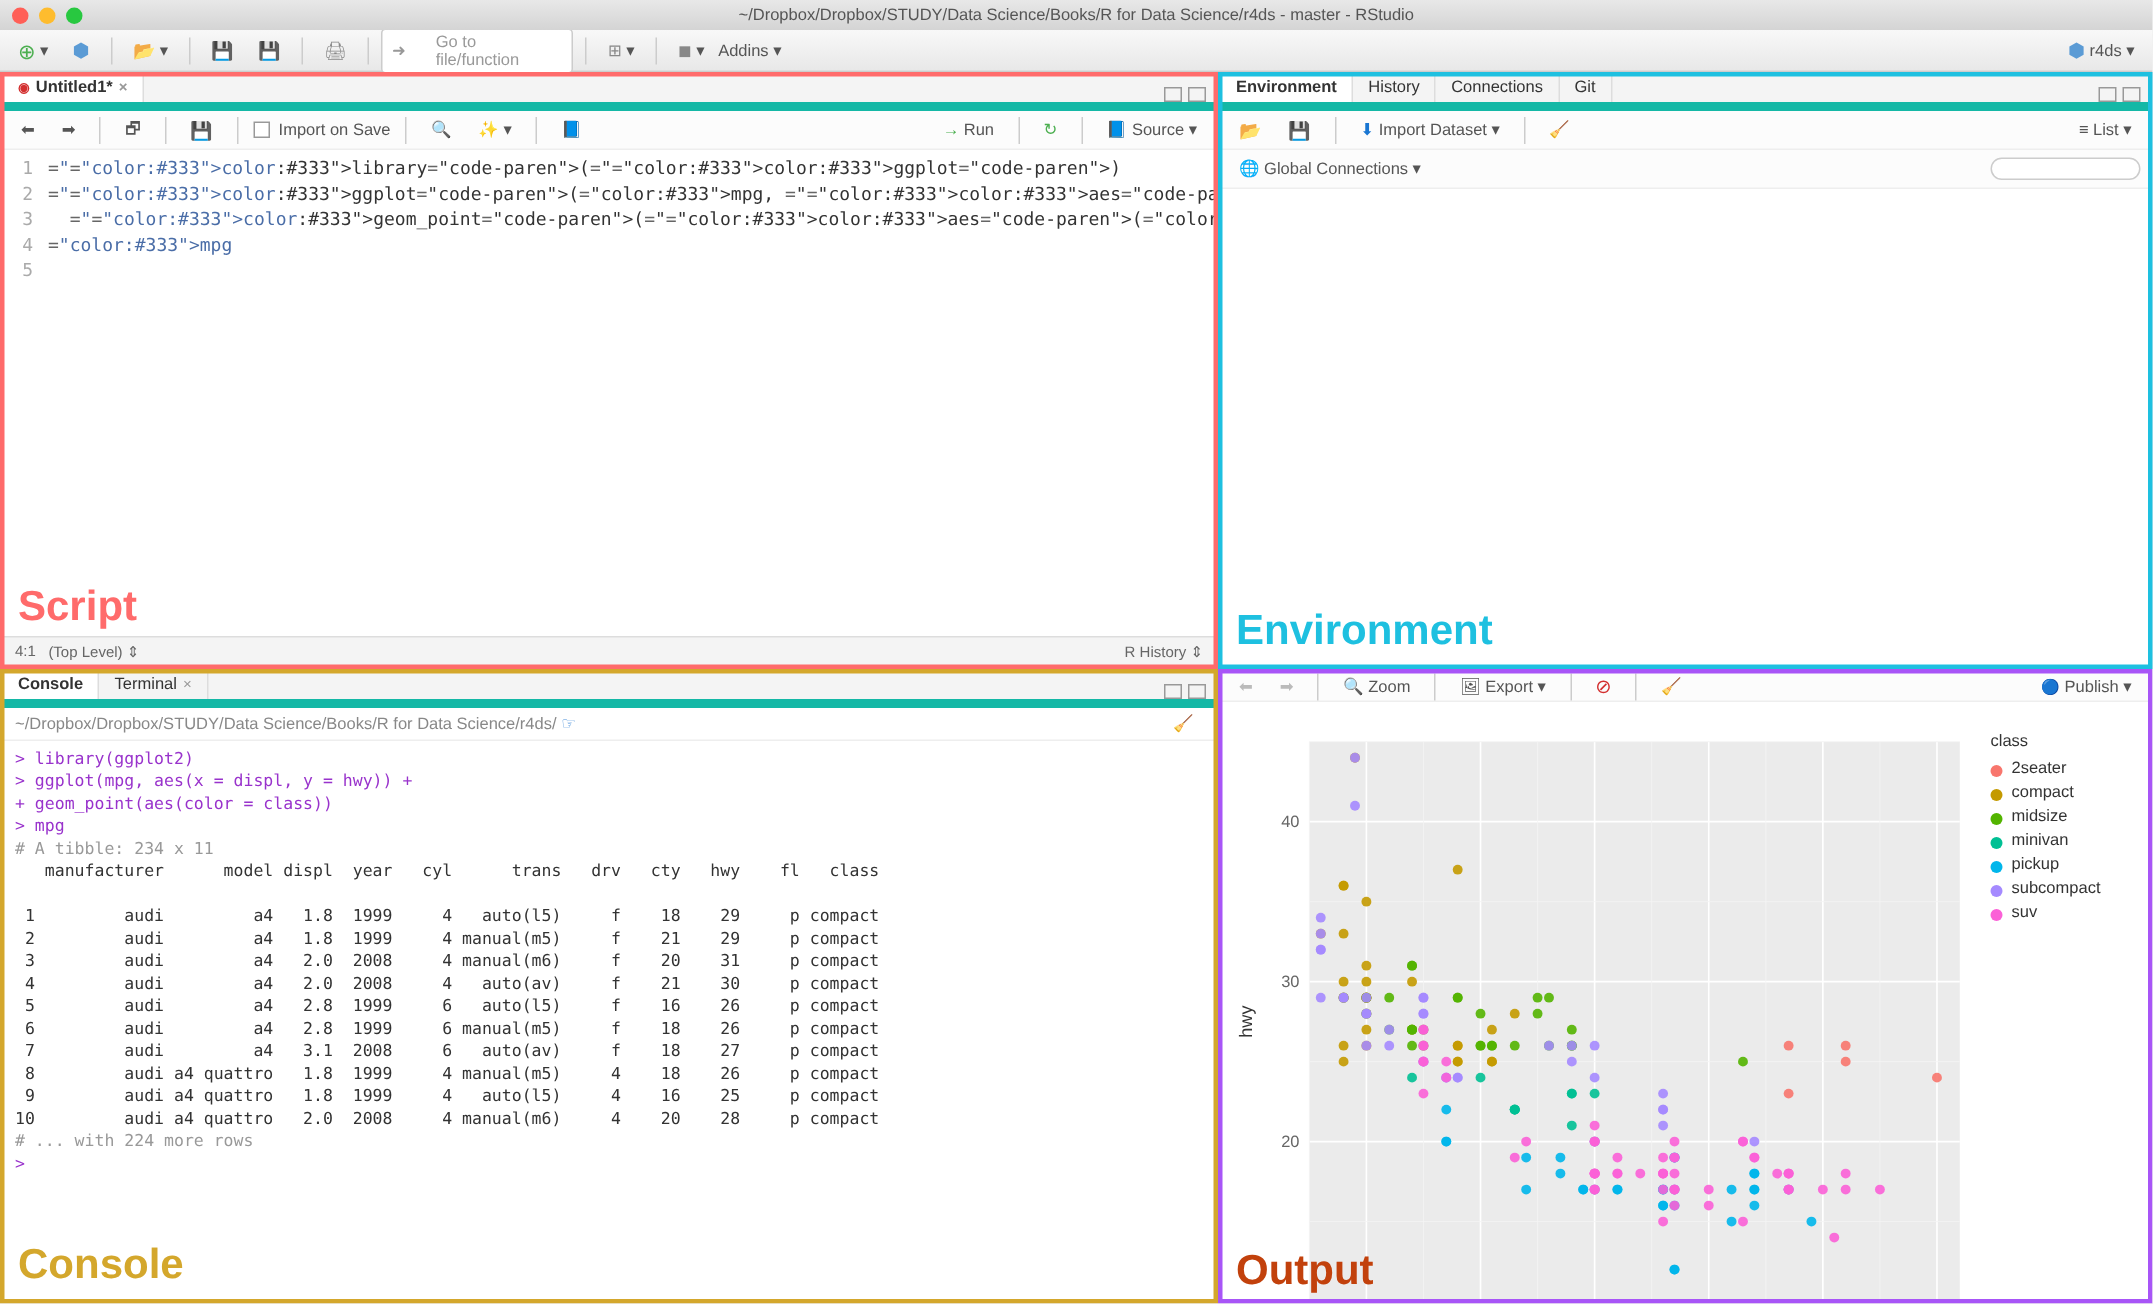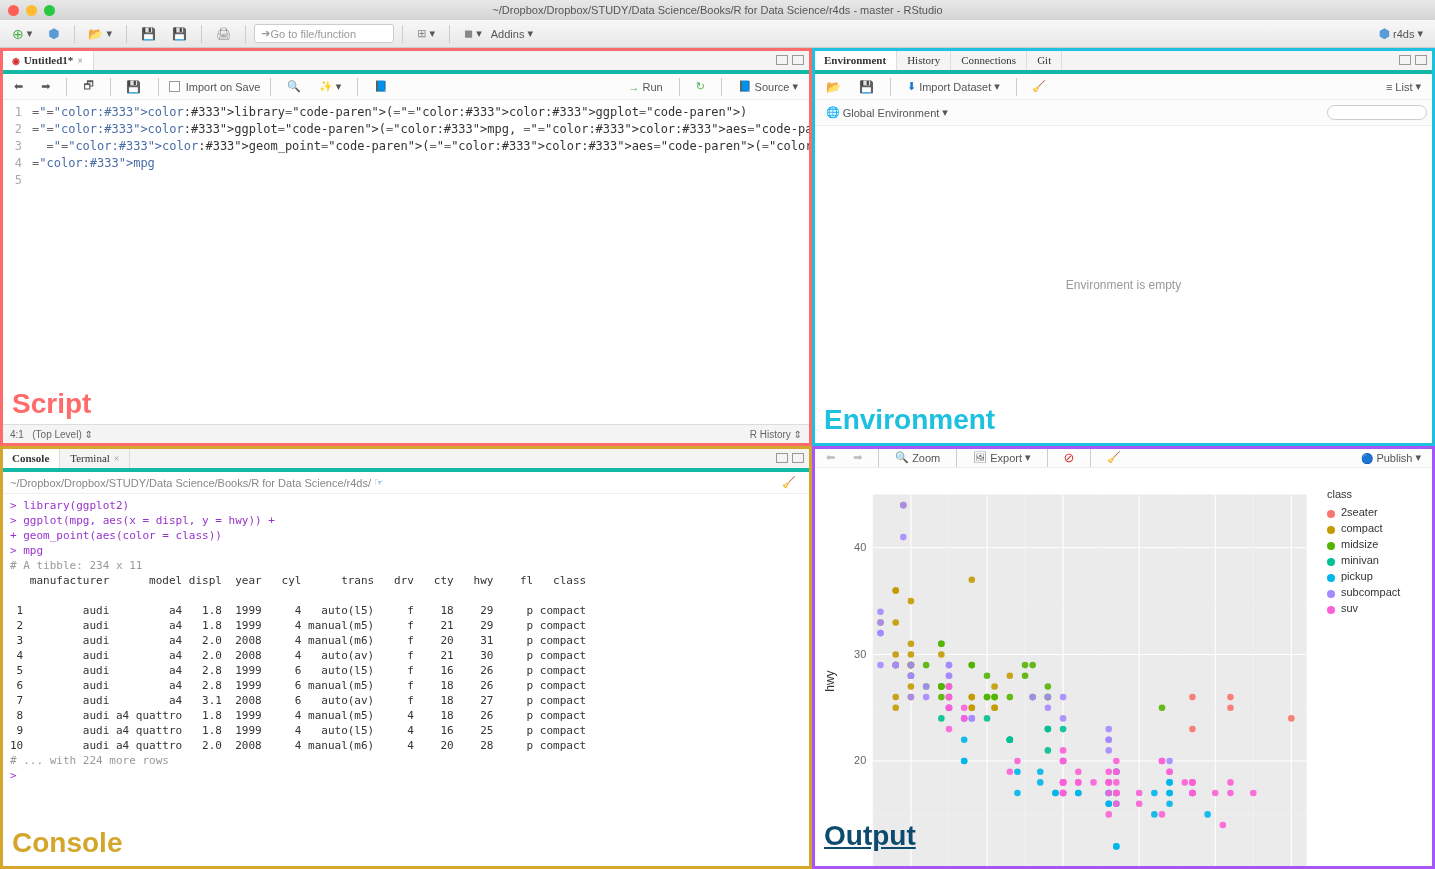--- a/index.html
+++ b/index.html
@@ -4,31 +4,31 @@
 <style>
 * { box-sizing: border-box; margin: 0; padding: 0; }
 body { font-family: "Lucida Grande", Helvetica, Arial, sans-serif; font-size: 12px; background: #f0f0f0; color: #333; width: 1435px; height: 869px; overflow: hidden; }
 .titlebar { height: 20px; background: linear-gradient(#e8e8e8,#d4d4d4); display: flex; align-items: center; padding: 0 8px; font-size: 11px; color: #555; position: relative; }
 .traffic { display: flex; gap: 7px; position: absolute; left: 8px; }
 .traffic span { width: 11px; height: 11px; border-radius: 50%; display: inline-block; }
 .red { background: #ff5f57; } .yellow { background: #febc2e; } .green { background: #28c840; }
 .title-text { margin: 16px auto; }
 .maintoolbar { height: 28px; background: linear-gradient(#f8f8f8,#e8e8e8); border-bottom: 1px solid #ccc; display: flex; align-items: center; padding: 0 6px; gap: 4px; font-size: 11px; color: #555; }
 .tbtn { padding: 2px 6px; border-radius: 3px; cursor: pointer; display: inline-flex; align-items: center; gap: 3px; }
-.goto { border: 1px solid #ccc; border-radius: 3px; padding: 2px 6px; width: 140px; color: #999; background: #fff; display: inline-flex; align-items: center; gap: 0; }
+.goto { border: 1px solid #ccc; border-radius: 3px; padding: 2px 6px; width: 128px; color: #999; background: #fff; display: inline-flex; align-items: center; gap: 20px; }
 .sep { width: 1px; height: 18px; background: #ccc; margin: 0 4px; }
 .layout { display: grid; grid-template-columns: 812px 623px; grid-template-rows: 398px 423px; height: 821px; }
 .pane { position: relative; background: #fff; border: 1px solid #ccc; margin: 1px; display: flex; flex-direction: column; }
 .pane-border { position: absolute; inset: -2px; border: 3px solid; pointer-events: none; z-index: 10; }
 .script-border { border-color: #ff6b6b; }
 .console-border { border-color: #d4a72c; }
 .env-border { border-color: #1ec0e0; }
 .output-border { border-color: #a855f7; }
 .pane-label { position: absolute; font-size: 28px; font-weight: 700; z-index: 11; pointer-events: none; }
-.tabs { display: flex; background: #f4f4f4; border-bottom: 4px solid #14b8a6; height: 24px; align-items: center; font-size: 11px; font-family: Liberation Serif, serif; }
+.tabs { display: flex; background: #f4f4f4; border-bottom: 6px solid #14b8a6; height: 24px; align-items: flex-end; font-size: 11px; }
 .tab { padding: 4px 10px; border-right: 1px solid #ddd; cursor: pointer; display: flex; align-items: center; gap: 4px; color: #333; }
 .tab.active { background: #fff; font-weight: 600; }
 .tab .close { color: #999; font-size: 10px; }
 .subtoolbar { display: flex; align-items: center; height: 26px; border-bottom: 1px solid #eee; padding: 0 6px; gap: 6px; font-size: 11px; color: #555; background: #fcfcfc; }
 .grow { flex: 1; }
 .winctrl { margin-left: auto; display: flex; gap: 4px; padding-right: 6px; align-items: center; }
 .winctrl span { width: 12px; height: 10px; border: 1px solid #999; display: inline-block; cursor: pointer; }
 .code { font-family: Menlo, Consolas, monospace; font-size: 12px; padding: 4px 0; flex: 1; overflow: auto; white-space: pre; line-height: 17px; }
 .gutter { color: #aaa; display: inline-block; width: 30px; text-align: right; padding-right: 10px; user-select: none; }
 .statusbar { height: 20px; background: #f4f4f4; border-top: 1px solid #ddd; display: flex; align-items: center; padding: 0 8px; font-size: 10px; color: #666; }
@@ -195,26 +195,23 @@
     <span class="sep"></span>
     <span class="tbtn"><span class="ico-import"></span> <span>Import Dataset</span> ▾</span>
     <span class="sep"></span>
     <span class="tbtn">
           <span class="ico-broom"></span>
         </span>
     <div class="grow"></div>
     <span class="tbtn">≡ <span>List</span> ▾</span>
   </div>
   <div class="subtoolbar" style="border-bottom:1px solid #eee;">
-    <span class="tbtn">🌐 <span>Global Environment</span> ▾</span>
+    <span class="tbtn">🌐 <span>Global Connections</span> ▾</span>
     <div class="grow"></div>
     <input class="search" placeholder="" style="">
-  </div>
-  <div class="envbody">
-    <span>Environment is empty</span>
   </div>
 </div>
 
 <div class="pane">
   <div class="pane-border console-border"></div>
   <div class="pane-label" style="bottom:8px;left:10px;color:#d4a72c;">Console</div>
   <div class="tabs" id="console-tabs">
         <div class="tab active">Console</div>
         <div class="tab">Terminal <span class="close">×</span></div>
         <div class="winctrl">
@@ -245,21 +242,21 @@
  7         audi         a4   3.1  2008     6   auto(av)     f    18    27     p compact
  8         audi a4 quattro   1.8  1999     4 manual(m5)     4    18    26     p compact
  9         audi a4 quattro   1.8  1999     4   auto(l5)     4    16    25     p compact
 10         audi a4 quattro   2.0  2008     4 manual(m6)     4    20    28     p compact
 <span style="color:#999"># ... with 224 more rows</span>
 <span class="purple">&gt; </span></div>
 </div>
 
 <div class="pane">
   <div class="pane-border output-border"></div>
-  <div class="pane-label" style="bottom:15px;left:10px;color:#0c4a6e;text-decoration:underline;">Output</div>
+  <div class="pane-label" style="bottom:4px;left:10px;color:#c2410c;">Output</div>
   <div class="subtoolbar">
     <span class="tbtn">
           <span class="ico-back"></span>
         </span>
     <span class="tbtn">
           <span class="ico-fwd"></span>
         </span>
     <span class="sep"></span>
     <span class="tbtn">
           <span class="ico-zoom"></span> 

